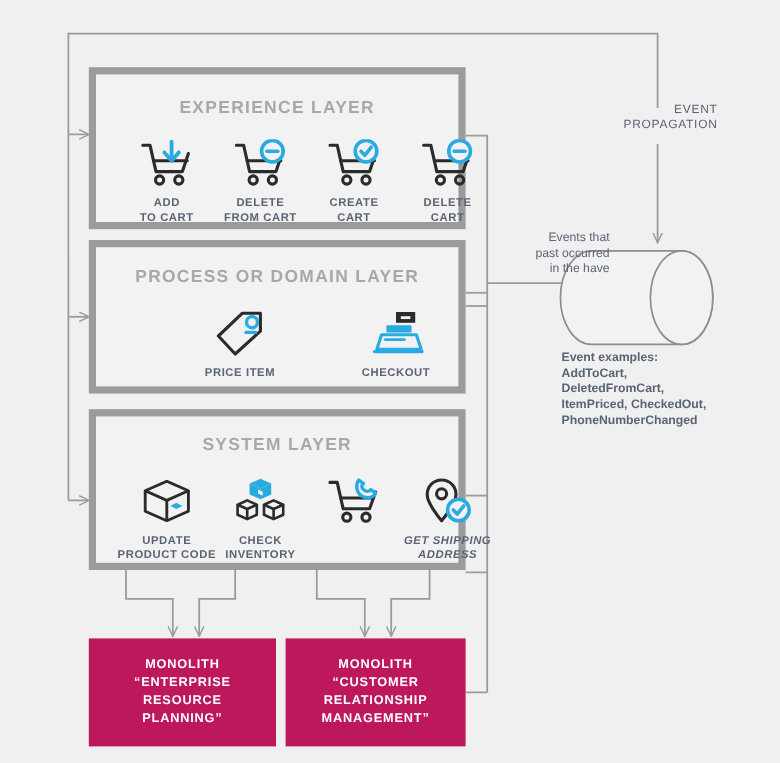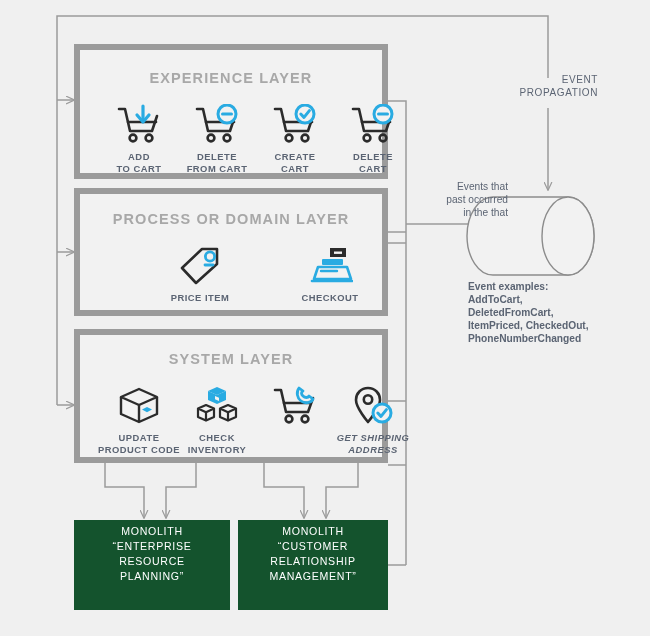--- a/index.html
+++ b/index.html
@@ -3,21 +3,21 @@
 <meta charset="utf-8">
 <style>
   html,body{margin:0;padding:0;}
   body{
     width:650px;height:636px;
     background:#f0f0f0;
     font-family:"Liberation Sans", sans-serif;
     overflow:hidden;
     position:relative;
   }
-  #stage{position:absolute;left:0;top:0;width:650px;height:552px;border-radius:22px;}
+  #stage{position:absolute;left:0;top:12px;width:650px;height:552px;border-radius:22px;}
   #wires{position:absolute;left:0;top:0;width:650px;height:636px;}
 
   .layer-box{
     position:absolute;
     box-sizing:border-box;
     border:6px solid #9b9b9b;
     background:#f2f2f2;
   }
   .layer-title{
     position:absolute;left:0;right:0;
@@ -41,26 +41,26 @@
     font-size:9.4px;
     font-weight:bold;
     color:#5b6473;
     letter-spacing:.5px;
     line-height:11.5px;
     text-transform:uppercase;
   }
 
   .mono{
     position:absolute;
-    background:#14532d;
+    background:#be185d;
     color:#ffffff;
-    display:flex;justify-content:center;
+    display:flex;align-items:center;justify-content:center;
     text-align:center;
     font-size:10.6px;
-    font-weight:normal;
+    font-weight:bold;
     letter-spacing:.7px;
     line-height:15px;
     text-transform:uppercase;
     padding:4px;
     box-sizing:border-box;
   }
 
   .lbl{
     position:absolute;
     color:#5b6473;
@@ -327,21 +327,21 @@
   </div>
 
   <div class="lbl cap" style="left:498px;top:73px;width:100px;text-align:right;">
     <span>EVENT</span><br>
     <span>PROPAGATION</span>
   </div>
 
   <div class="lbl" style="left:428px;top:180px;width:80px;text-align:right;">
     <span>Events that</span><br>
     <span>past occurred</span><br>
-    <span>in the that</span>
+    <span>in the have</span>
   </div>
 
   <div class="lbl center" style="left:468px;top:280px;width:164px;">
     <span>Event examples:</span><br>
     <span>AddToCart,</span><br>
     <span>DeletedFromCart,</span><br>
     <span>ItemPriced, CheckedOut,</span><br>
     <span>PhoneNumberChanged</span>
   </div>
 

